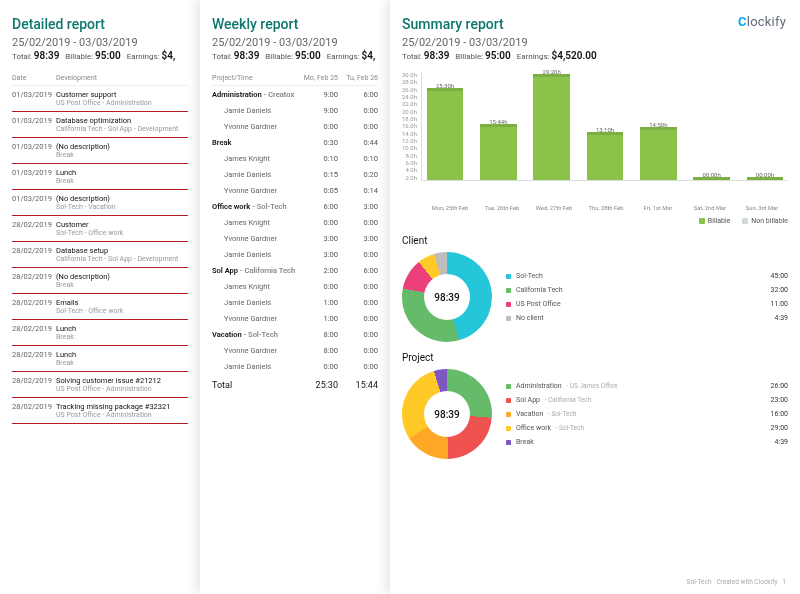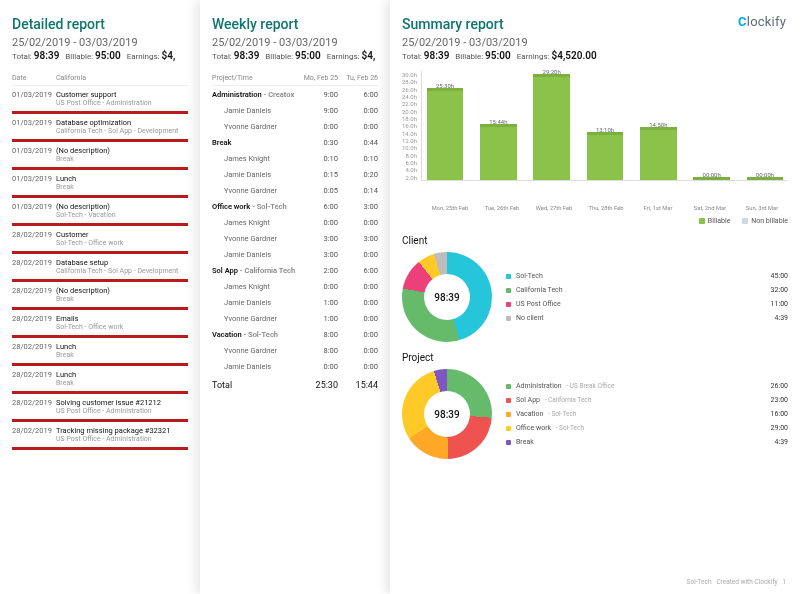--- a/index.html
+++ b/index.html
@@ -10,21 +10,21 @@
 .panel.weekly{left:200px;width:190px}
 .panel.summary{left:390px;width:410px}
 .shadow{box-shadow:-4px 0 10px rgba(0,0,0,.10)}
 h1{font-size:14px;font-weight:500;color:#0f766e;margin-bottom:4px}
 .daterange{font-size:11px;color:#666;margin-bottom:1px}
 .totals{font-size:8px;color:#555;margin-bottom:10px;white-space:nowrap}
 .totals b{color:#111;font-size:10px;font-weight:600}
 .table{width:100%;border-collapse:collapse}
 .th{font-size:7px;color:#888;padding:3px 0;border-bottom:1px solid #eee;text-align:left}
 .th.r{text-align:right}
-.row{border-bottom:3px solid #b91c1c}
+.row{border-bottom:1px solid #b91c1c}
 .row td{padding:4px 0;font-size:7.5px;vertical-align:top}
 .row .desc{color:#111}
 .row .sub{color:#999;font-size:7px}
 .row .date{color:#666;width:44px}
 .wrow td{padding:3.5px 0;font-size:7.5px}
 .wrow.group td:first-child{font-weight:600;color:#111}
 .wrow.sub td:first-child{padding-left:12px;color:#666}
 .wrow .muted{color:#888}
 .wr{text-align:right;color:#555;width:40px}
 .wtotal td{padding-top:6px;font-size:9px;color:#111}
@@ -63,21 +63,21 @@
   <div class="daterange">25/02/2019 - 03/03/2019</div>
   <div class="totals">
     <span>Total:</span> <b>98:39</b>&nbsp;&nbsp;
     <span>Billable:</span> <b>95:00</b>&nbsp;&nbsp;
     <span>Earnings:</span> <b>$4,</b>
   </div>
   <table class="table">
     <tbody>
           <tr>
             <td class="th">Date</td>
-            <td class="th">California</td>
+            <td class="th">Development</td>
           </tr>
     </tbody>
         <tbody id="det-body">
           <tr class="row">
             <td class="date">01/03/2019</td>
             <td>
               <div class="desc">Customer support</div>
               <div class="sub">US Post Office - Administration</div>
             </td>
           </tr>
@@ -397,21 +397,21 @@
   </div>
 
   <div class="sect">Project</div>
   <div class="donutrow">
     <div class="donut" id="donut-project" style="background: conic-gradient(rgb(102, 187, 106) 0%, rgb(102, 187, 106) 26.3558%, rgb(239, 83, 80) 26.3558%, rgb(239, 83, 80) 49.6706%, rgb(255, 167, 38) 49.6706%, rgb(255, 167, 38) 65.8895%, rgb(255, 202, 40) 65.8895%, rgb(255, 202, 40) 95.2864%, rgb(126, 87, 194) 95.2864%, rgb(126, 87, 194) 100%);">
           <div class="hole">98:39</div>
         </div>
     <div class="dlist" id="project-list">
           <div class="it">
             <span class="sq" style="background:#66bb6a"></span>
-            <span class="lbl">Administration<span class="sublbl"> - US Break Office</span></span>
+            <span class="lbl">Administration<span class="sublbl"> - US James Office</span></span>
             <span class="val">26:00</span>
           </div>
           <div class="it">
             <span class="sq" style="background:#ef5350"></span>
             <span class="lbl">Sol App<span class="sublbl"> - California Tech</span></span>
             <span class="val">23:00</span>
           </div>
           <div class="it">
             <span class="sq" style="background:#ffa726"></span>
             <span class="lbl">Vacation<span class="sublbl"> - Sol-Tech</span></span>

